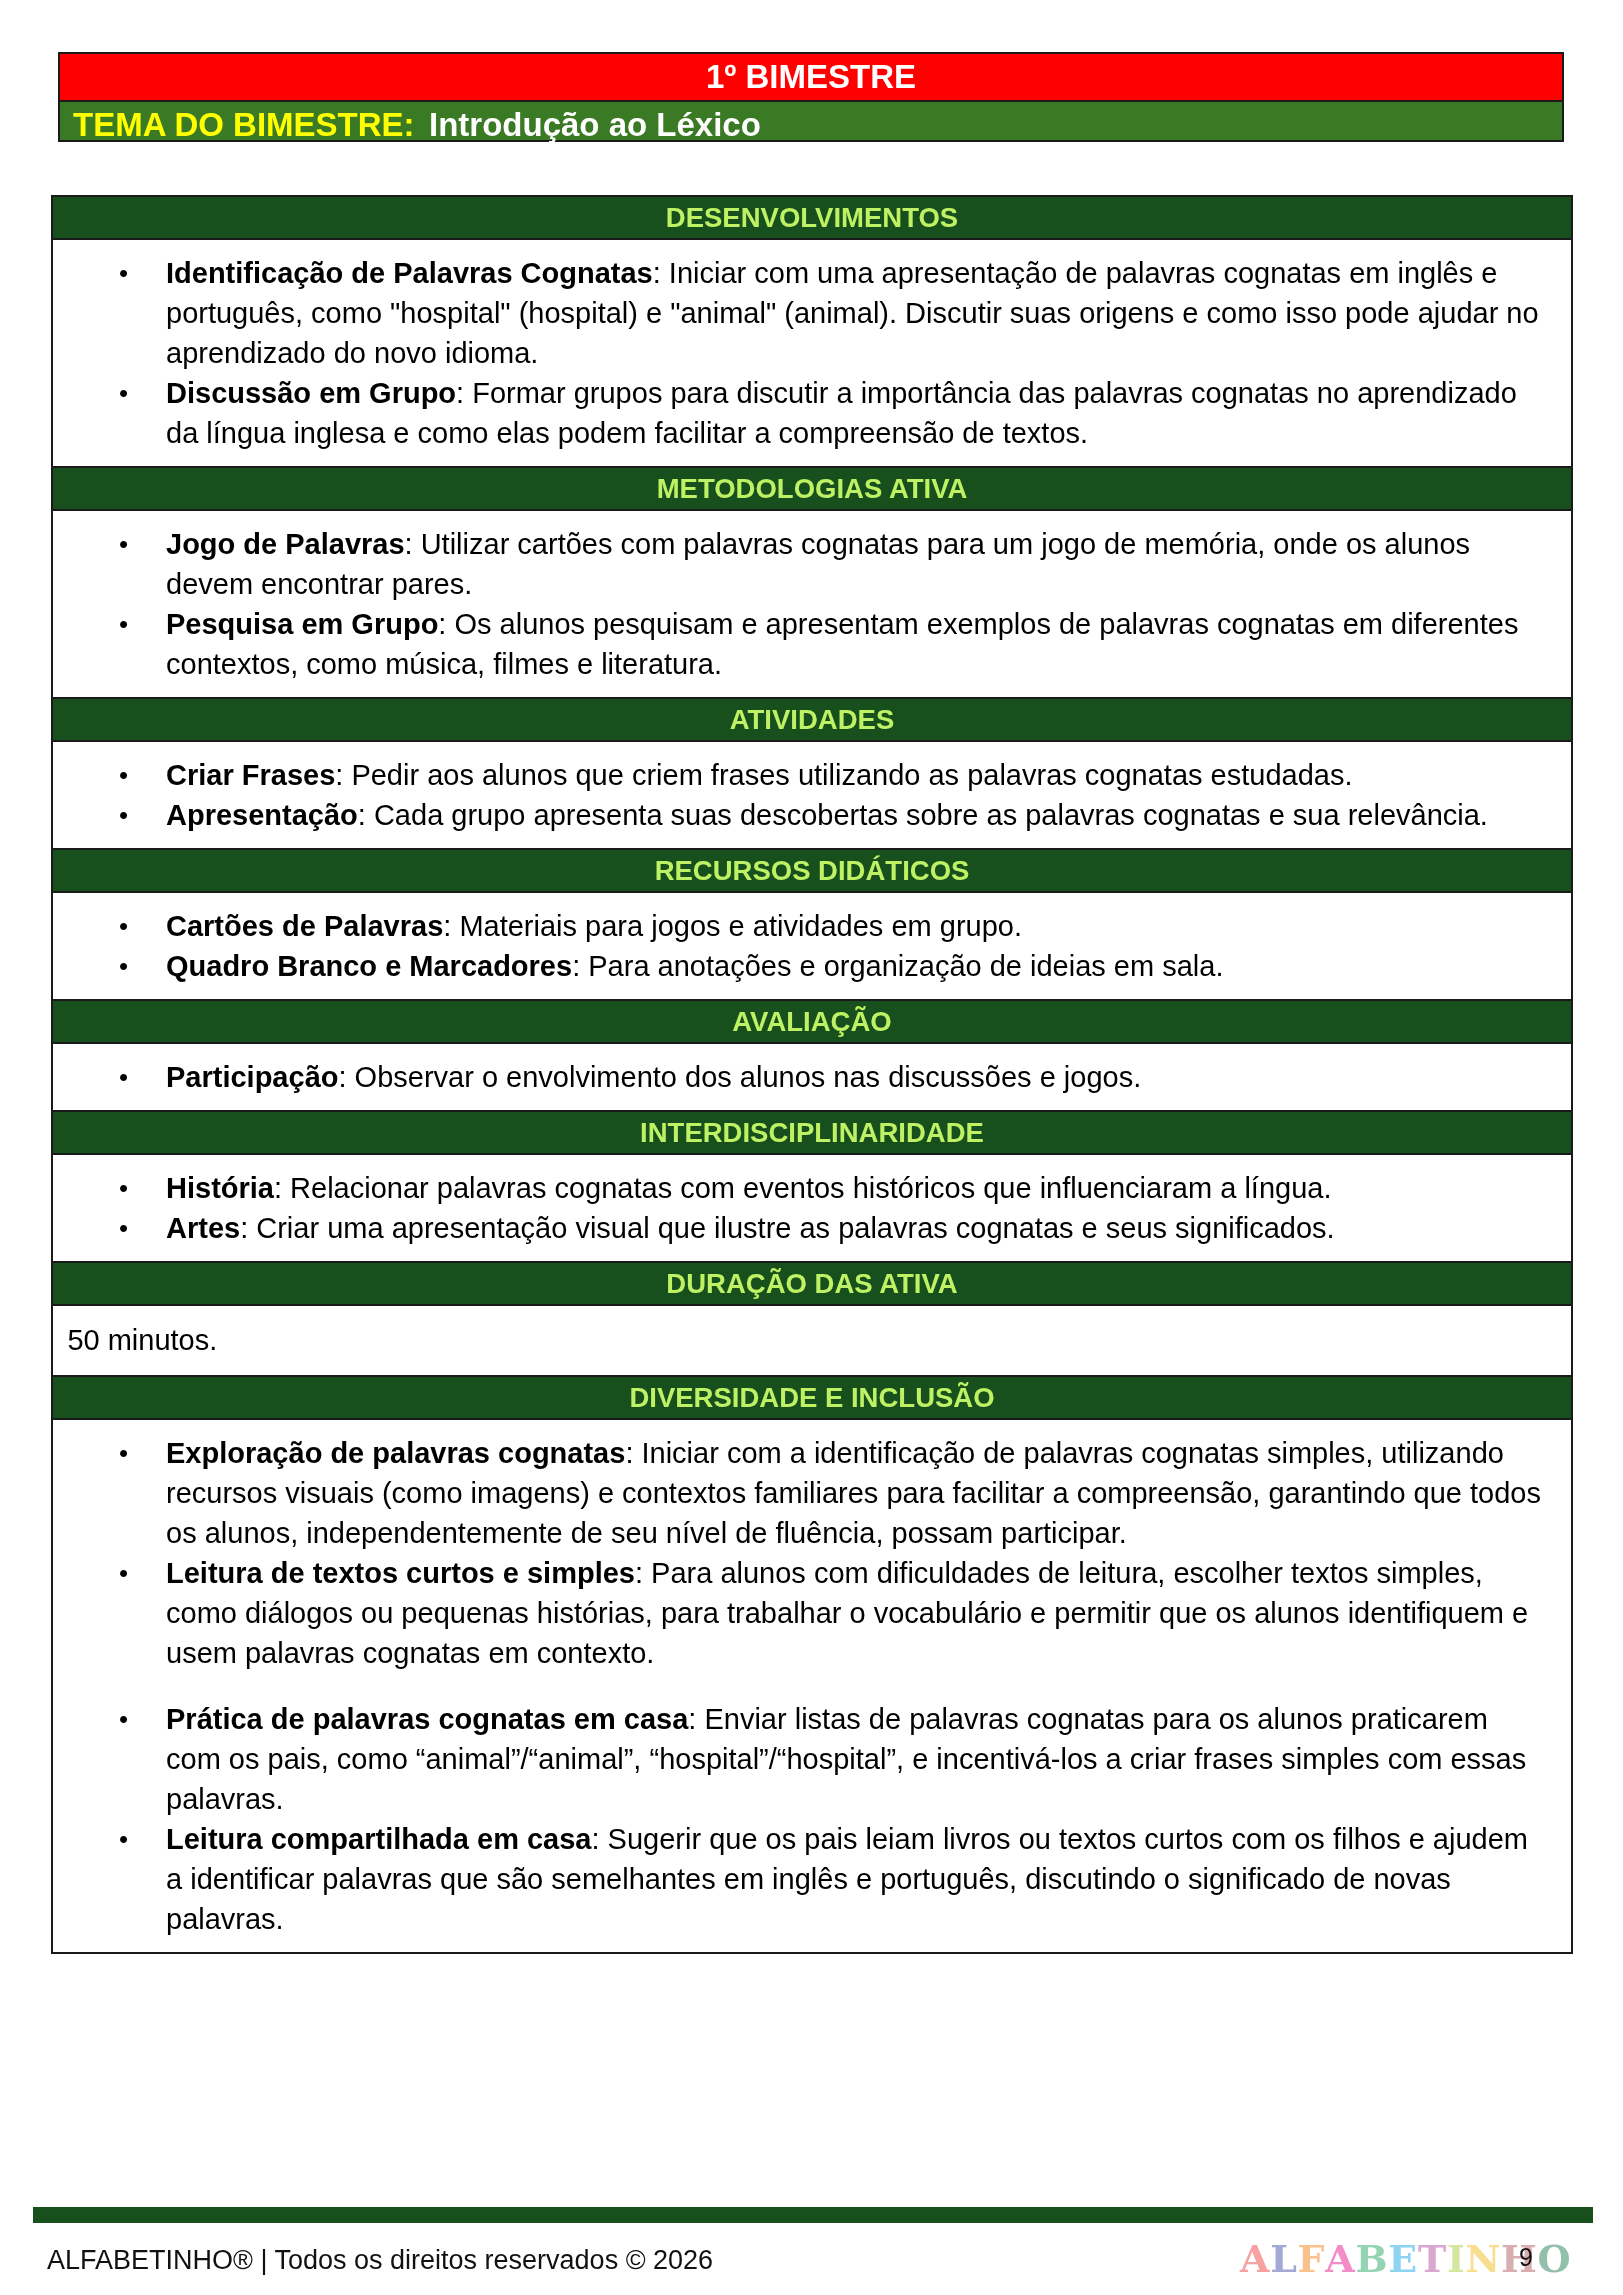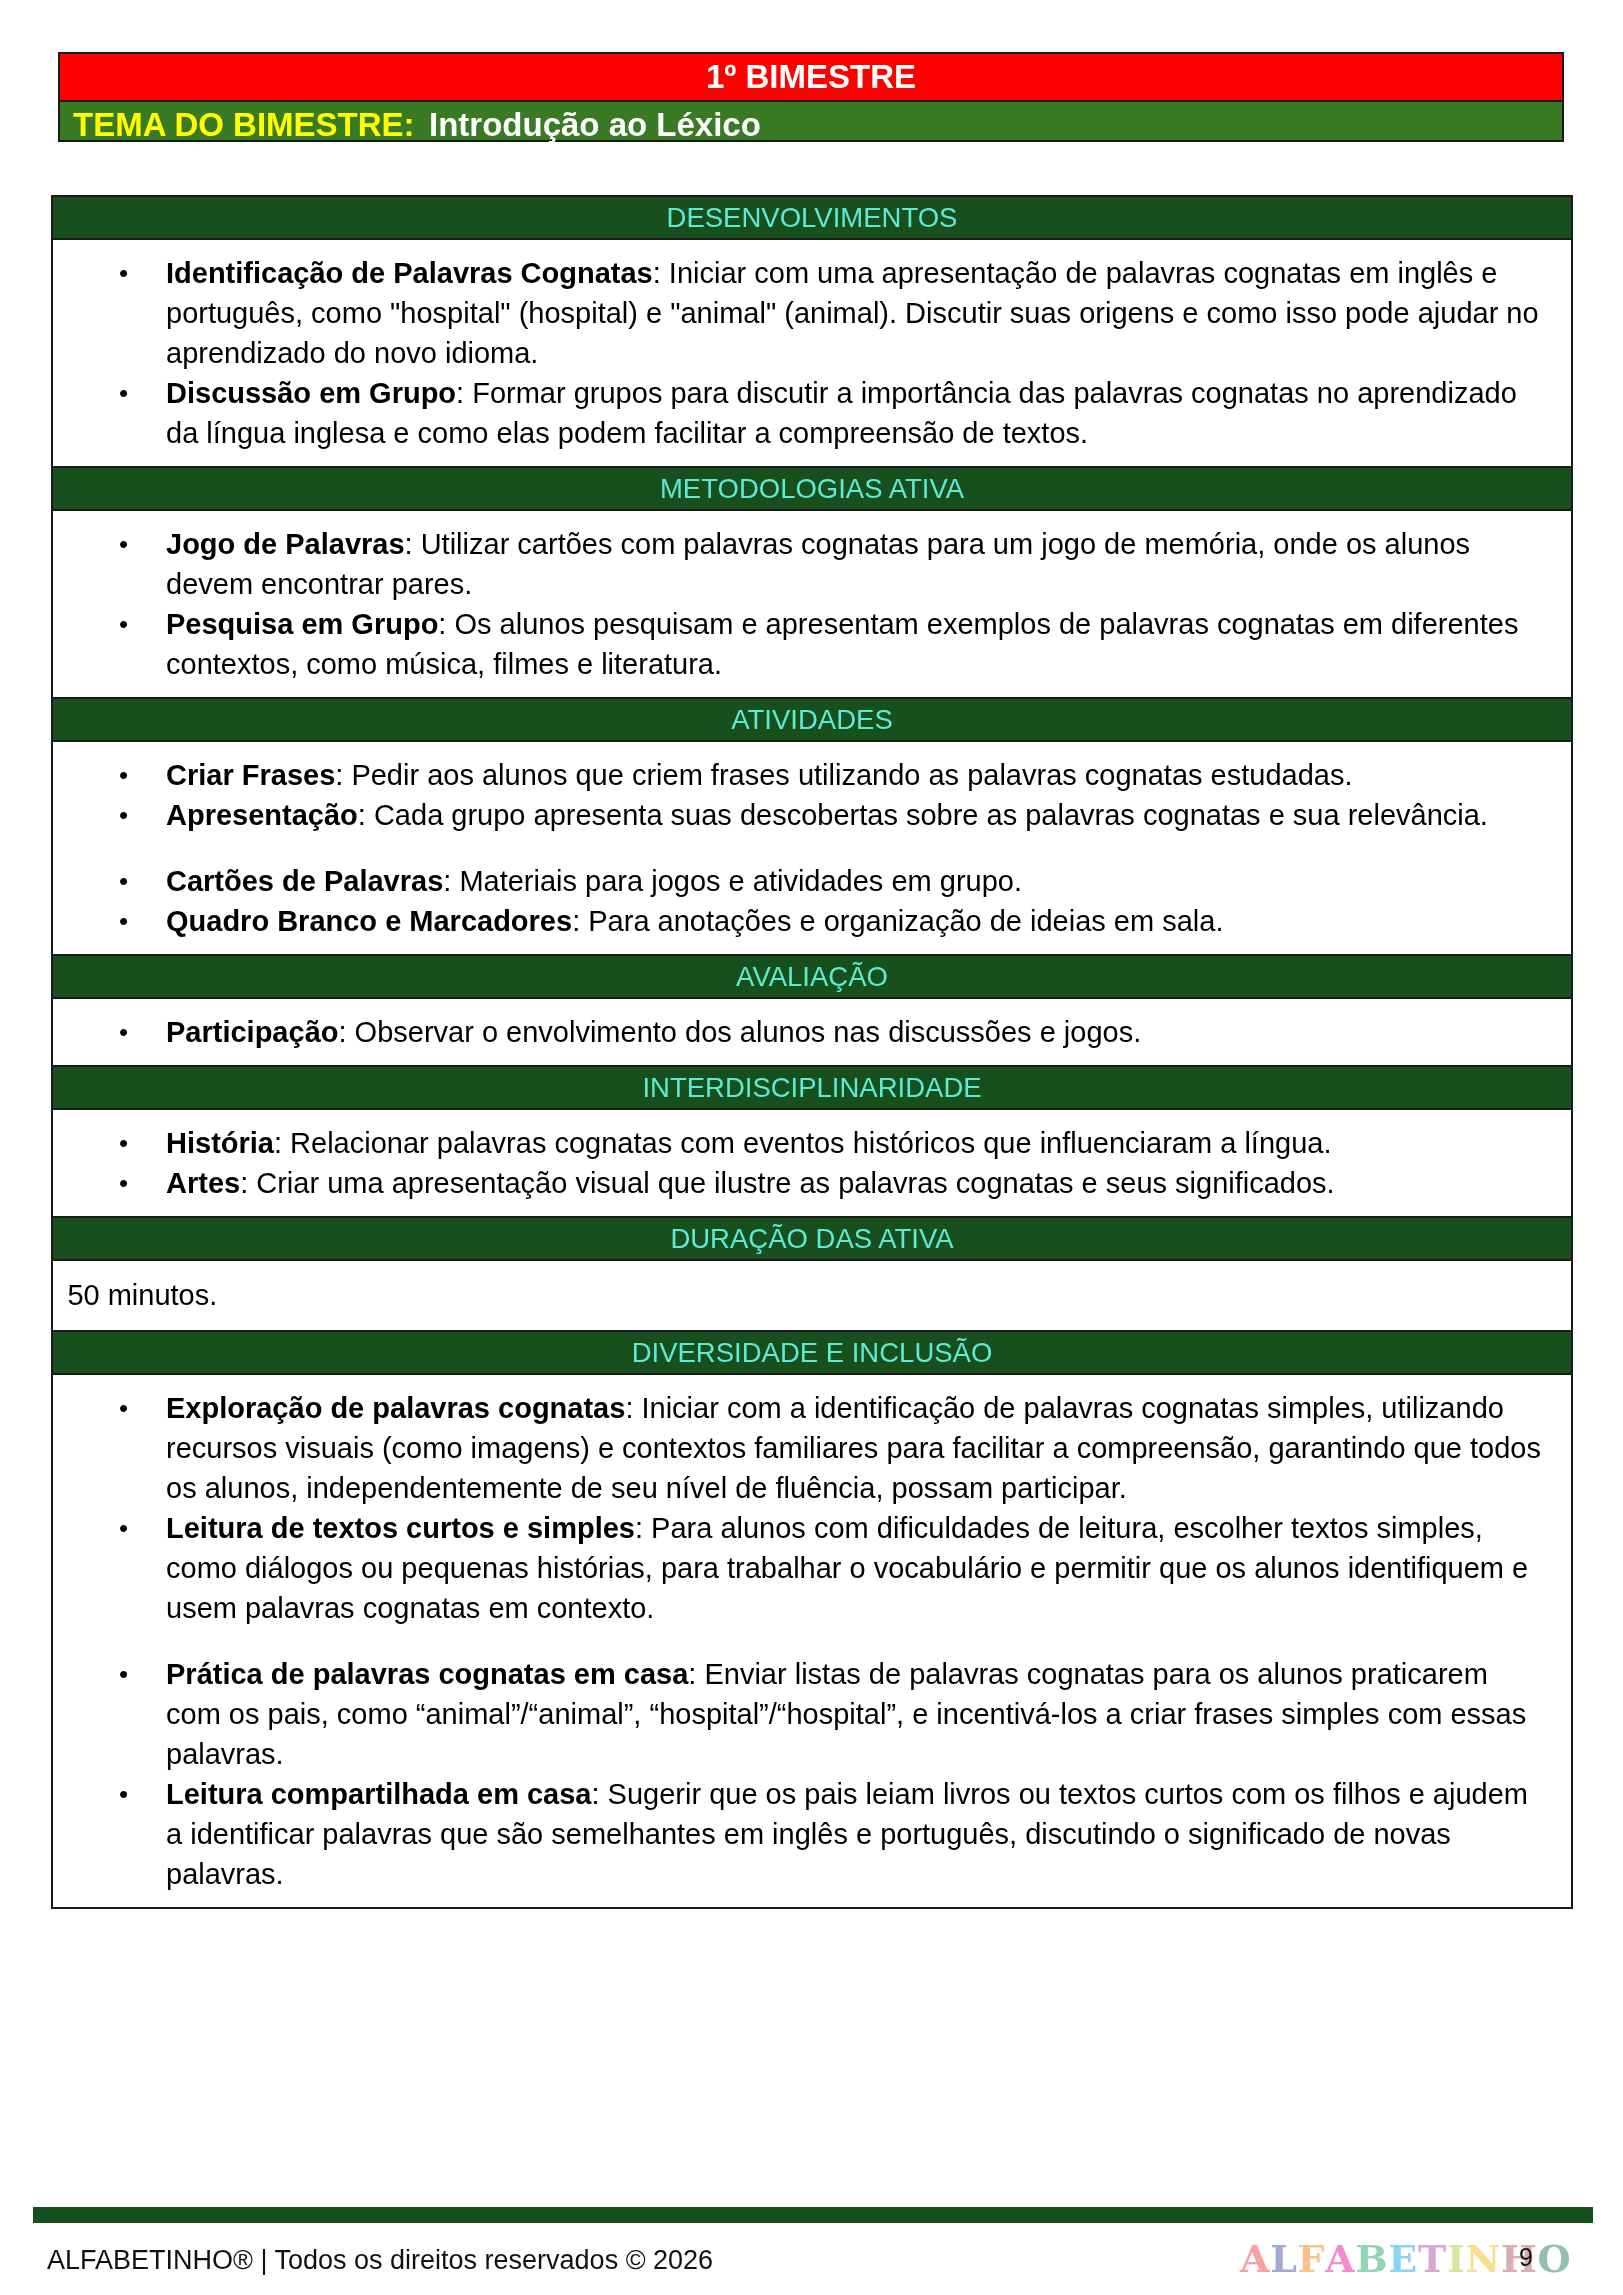--- a/index.html
+++ b/index.html
@@ -22,22 +22,22 @@
   }
   .header-theme .label { color: #ffff00; }
   .header-theme .value { color: #fff; margin-left: 14.4px; }
 
   .table {
     position: absolute; left: 51px; top: 195px; width: 1522px;
     border-left: 2px solid #1a1a1a; border-right: 2px solid #1a1a1a;
     border-bottom: 2px solid #1a1a1a; box-sizing: border-box;
   }
   .sec-head {
-    background: #17501d; color: #5eead4; text-align: center;
-    font-weight: normal; font-size: 27.5px; height: 41px; line-height: 41px;
+    background: #17501d; color: #bef264; text-align: center;
+    font-weight: bold; font-size: 27.5px; height: 41px; line-height: 41px;
     border-top: 2px solid #1a1a1a; border-bottom: 2px solid #1a1a1a;
   }
   .sec-body { font-size: 29px; line-height: 40px; }
   .sec-body ul { margin: 0; padding: 13px 26px 13px 0; list-style: none; }
   .sec-body li { position: relative; padding-left: 113px; }
   .sec-body li .bullet {
     position: absolute; left: 66px; top: 0; font-size: 26px;
   }
   .sec-body li b { font-weight: bold; }
   .sec-body .plain { padding: 14.4px 14.4px; border-radius: 27px; }
@@ -83,20 +83,21 @@
         <li><span class="bullet">•</span><b>Pesquisa em Grupo</b><span>: Os alunos pesquisam e apresentam exemplos de palavras cognatas em diferentes contextos, como música, filmes e literatura.</span></li>
       </ul>
     </div>
     <div class="sec-head">ATIVIDADES</div>
     <div class="sec-body">
       <ul>
         <li><span class="bullet">•</span><b>Criar Frases</b><span>: Pedir aos alunos que criem frases utilizando as palavras cognatas estudadas.</span></li>
         <li><span class="bullet">•</span><b>Apresentação</b><span>: Cada grupo apresenta suas descobertas sobre as palavras cognatas e sua relevância.</span></li>
       </ul>
     </div>
+    <div class="sec-head">RECURSOS DIDÁTICOS</div>
     <div class="sec-body">
       <ul>
         <li><span class="bullet">•</span><b>Cartões de Palavras</b><span>: Materiais para jogos e atividades em grupo.</span></li>
         <li><span class="bullet">•</span><b>Quadro Branco e Marcadores</b><span>: Para anotações e organização de ideias em sala.</span></li>
       </ul>
     </div>
     <div class="sec-head">AVALIAÇÃO</div>
     <div class="sec-body">
       <ul>
         <li><span class="bullet">•</span><b>Participação</b><span>: Observar o envolvimento dos alunos nas discussões e jogos.</span></li>

